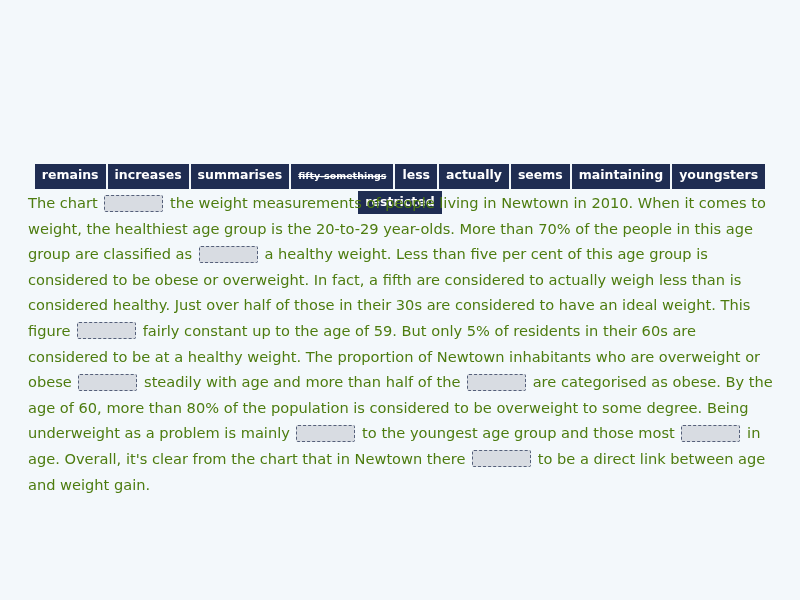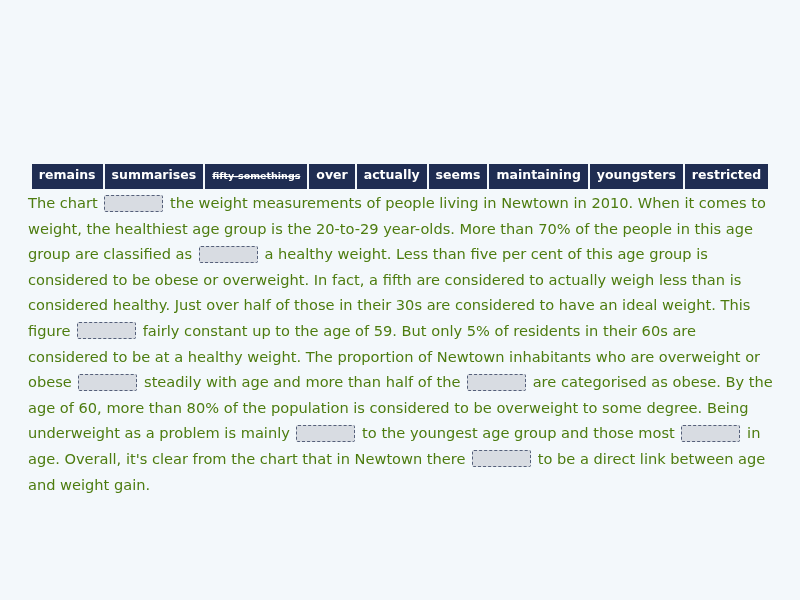--- a/index.html
+++ b/index.html
@@ -77,23 +77,24 @@
     cursor: pointer;
   }
 </style>
 </head>
 <body>
 
 <div class="page">
 
   <div class="word-bank">
       <div class="word-chip">remains</div>
+      <div class="word-chip">increases</div>
       <div class="word-chip">summarises</div>
       <div class="word-chip used">fifty-somethings</div>
-      <div class="word-chip">over</div>
+      <div class="word-chip">less</div>
       <div class="word-chip">actually</div>
       <div class="word-chip">seems</div>
       <div class="word-chip">maintaining</div>
       <div class="word-chip">youngsters</div>
       <div class="word-chip">restricted</div>
     </div>
 
   <div class="passage"><span class="txt">The chart </span><span class="blank"></span><span class="txt"> the weight measurements of people living in Newtown in 2010. When it comes to weight, the healthiest age group is the 20-to-29 year-olds. More than 70% of the people in this age group are classified as </span><span class="blank"></span><span class="txt"> a healthy weight. Less than five per cent of this age group is considered to be obese or overweight. In fact, a fifth are considered to actually weigh less than is considered healthy. Just over half of those in their 30s are considered to have an ideal weight. This figure </span><span class="blank"></span><span class="txt"> fairly constant up to the age of 59. But only 5% of residents in their 60s are considered to be at a healthy weight. The proportion of Newtown inhabitants who are overweight or obese </span><span class="blank"></span><span class="txt"> steadily with age and more than half of the </span><span class="blank"></span><span class="txt"> are categorised as obese. By the age of 60, more than 80% of the population is considered to be overweight to some degree. Being underweight as a problem is mainly </span><span class="blank"></span><span class="txt"> to the youngest age group and those most </span><span class="blank"></span><span class="txt"> in age. Overall, it's clear from the chart that in Newtown there </span><span class="blank"></span><span class="txt"> to be a direct link between age and weight gain.</span></div>
 
 </div>

